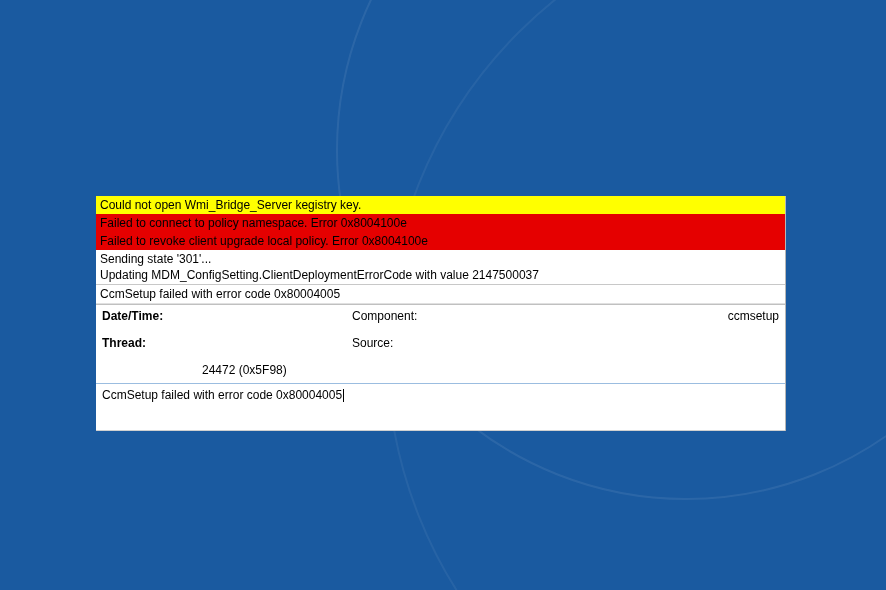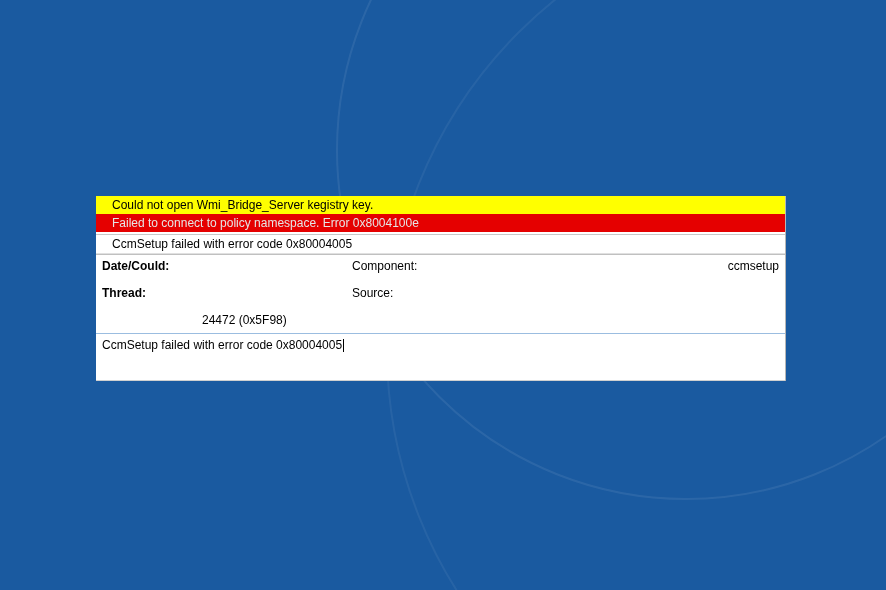--- a/index.html
+++ b/index.html
@@ -42,34 +42,34 @@
       position: absolute;
       top: 196px;
       left: 96px;
       width: 690px;
       background: #ffffff;
       font-size: 12px;
       border-right: 1px solid #b6b6b6;
     }
     
     .log-row {
-      padding: 1px 16px;
+      padding: 1px 4px;
       line-height: 16px;
       white-space: nowrap;
       overflow: hidden;
     }
     
     .row-yellow {
       background: #ffff00;
       color: #000000;
     }
     
     .row-red {
       background: #e50000;
-      color: #e5e5e5;
+      color: #000000;
     }
     
     .row-white {
       background: #ffffff;
       color: #000000;
       border-bottom: 1px solid #e0e0e0;
     }
     
     .row-nowrap-group {
       background: #ffffff;
@@ -141,30 +141,33 @@
 
 <div class="bg-arc1"></div>
 <div class="bg-arc2"></div>
 
 <div class="log-window">
 
   <div class="log-row row-yellow">Could not open Wmi_Bridge_Server kegistry key.</div>
 
   <div class="log-row row-red">Failed to connect to policy namespace. Error 0x8004100e</div>
 
+  <div class="log-row row-red">Failed to revoke client upgrade local policy. Error 0x8004100e</div>
 
   <div class="row-nowrap-group">
+    <div>Sending state '301'...</div>
+    <div>Updating MDM_ConfigSetting.ClientDeploymentErrorCode with value 2147500037</div>
   </div>
 
   <div class="log-row row-white">CcmSetup failed with error code 0x80004005</div>
 
 
   <div class="detail-section">
     <div class="detail-row">
-      <div class="detail-label">Date/Could:</div>
+      <div class="detail-label">Date/Time:</div>
       <div class="detail-value"></div>
       <div class="detail-label2">Component:</div>
       <div class="detail-value2">ccmsetup</div>
     </div>
     <div class="detail-row">
       <div class="detail-label">Thread:</div>
       <div class="detail-value">24472 (0x5F98)</div>
       <div class="detail-label2">Source:</div>
     </div>
   </div>

